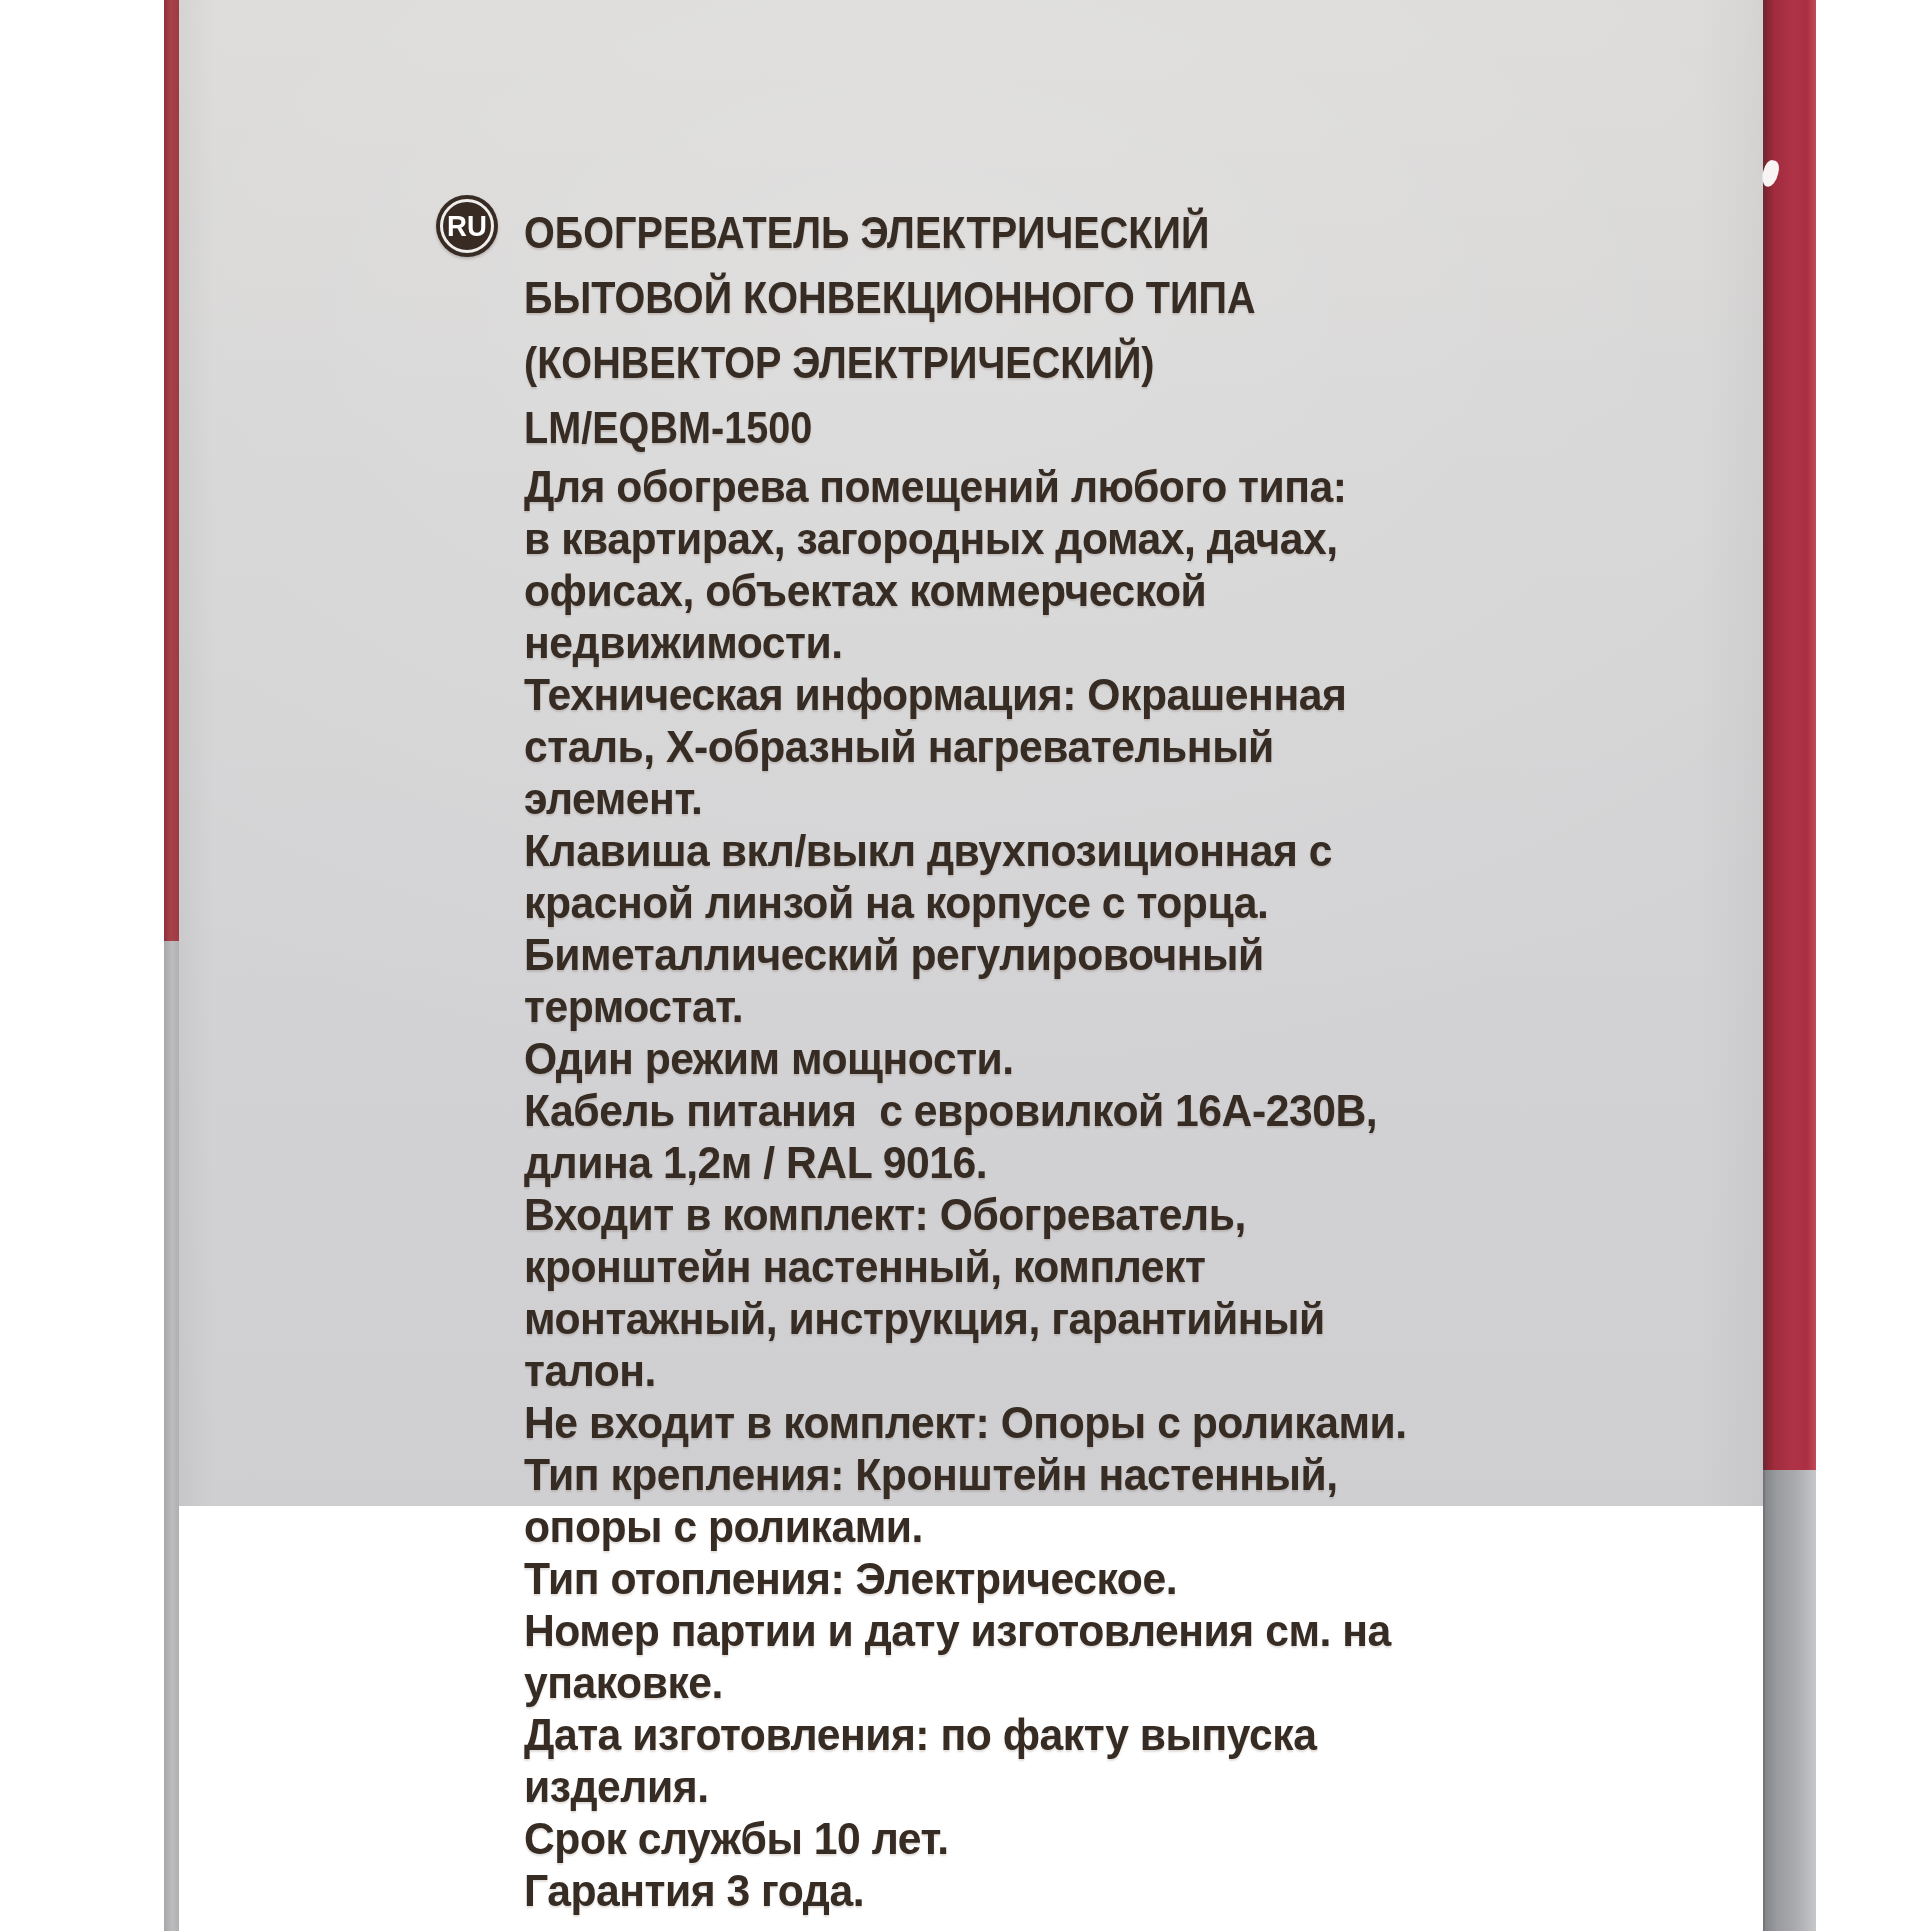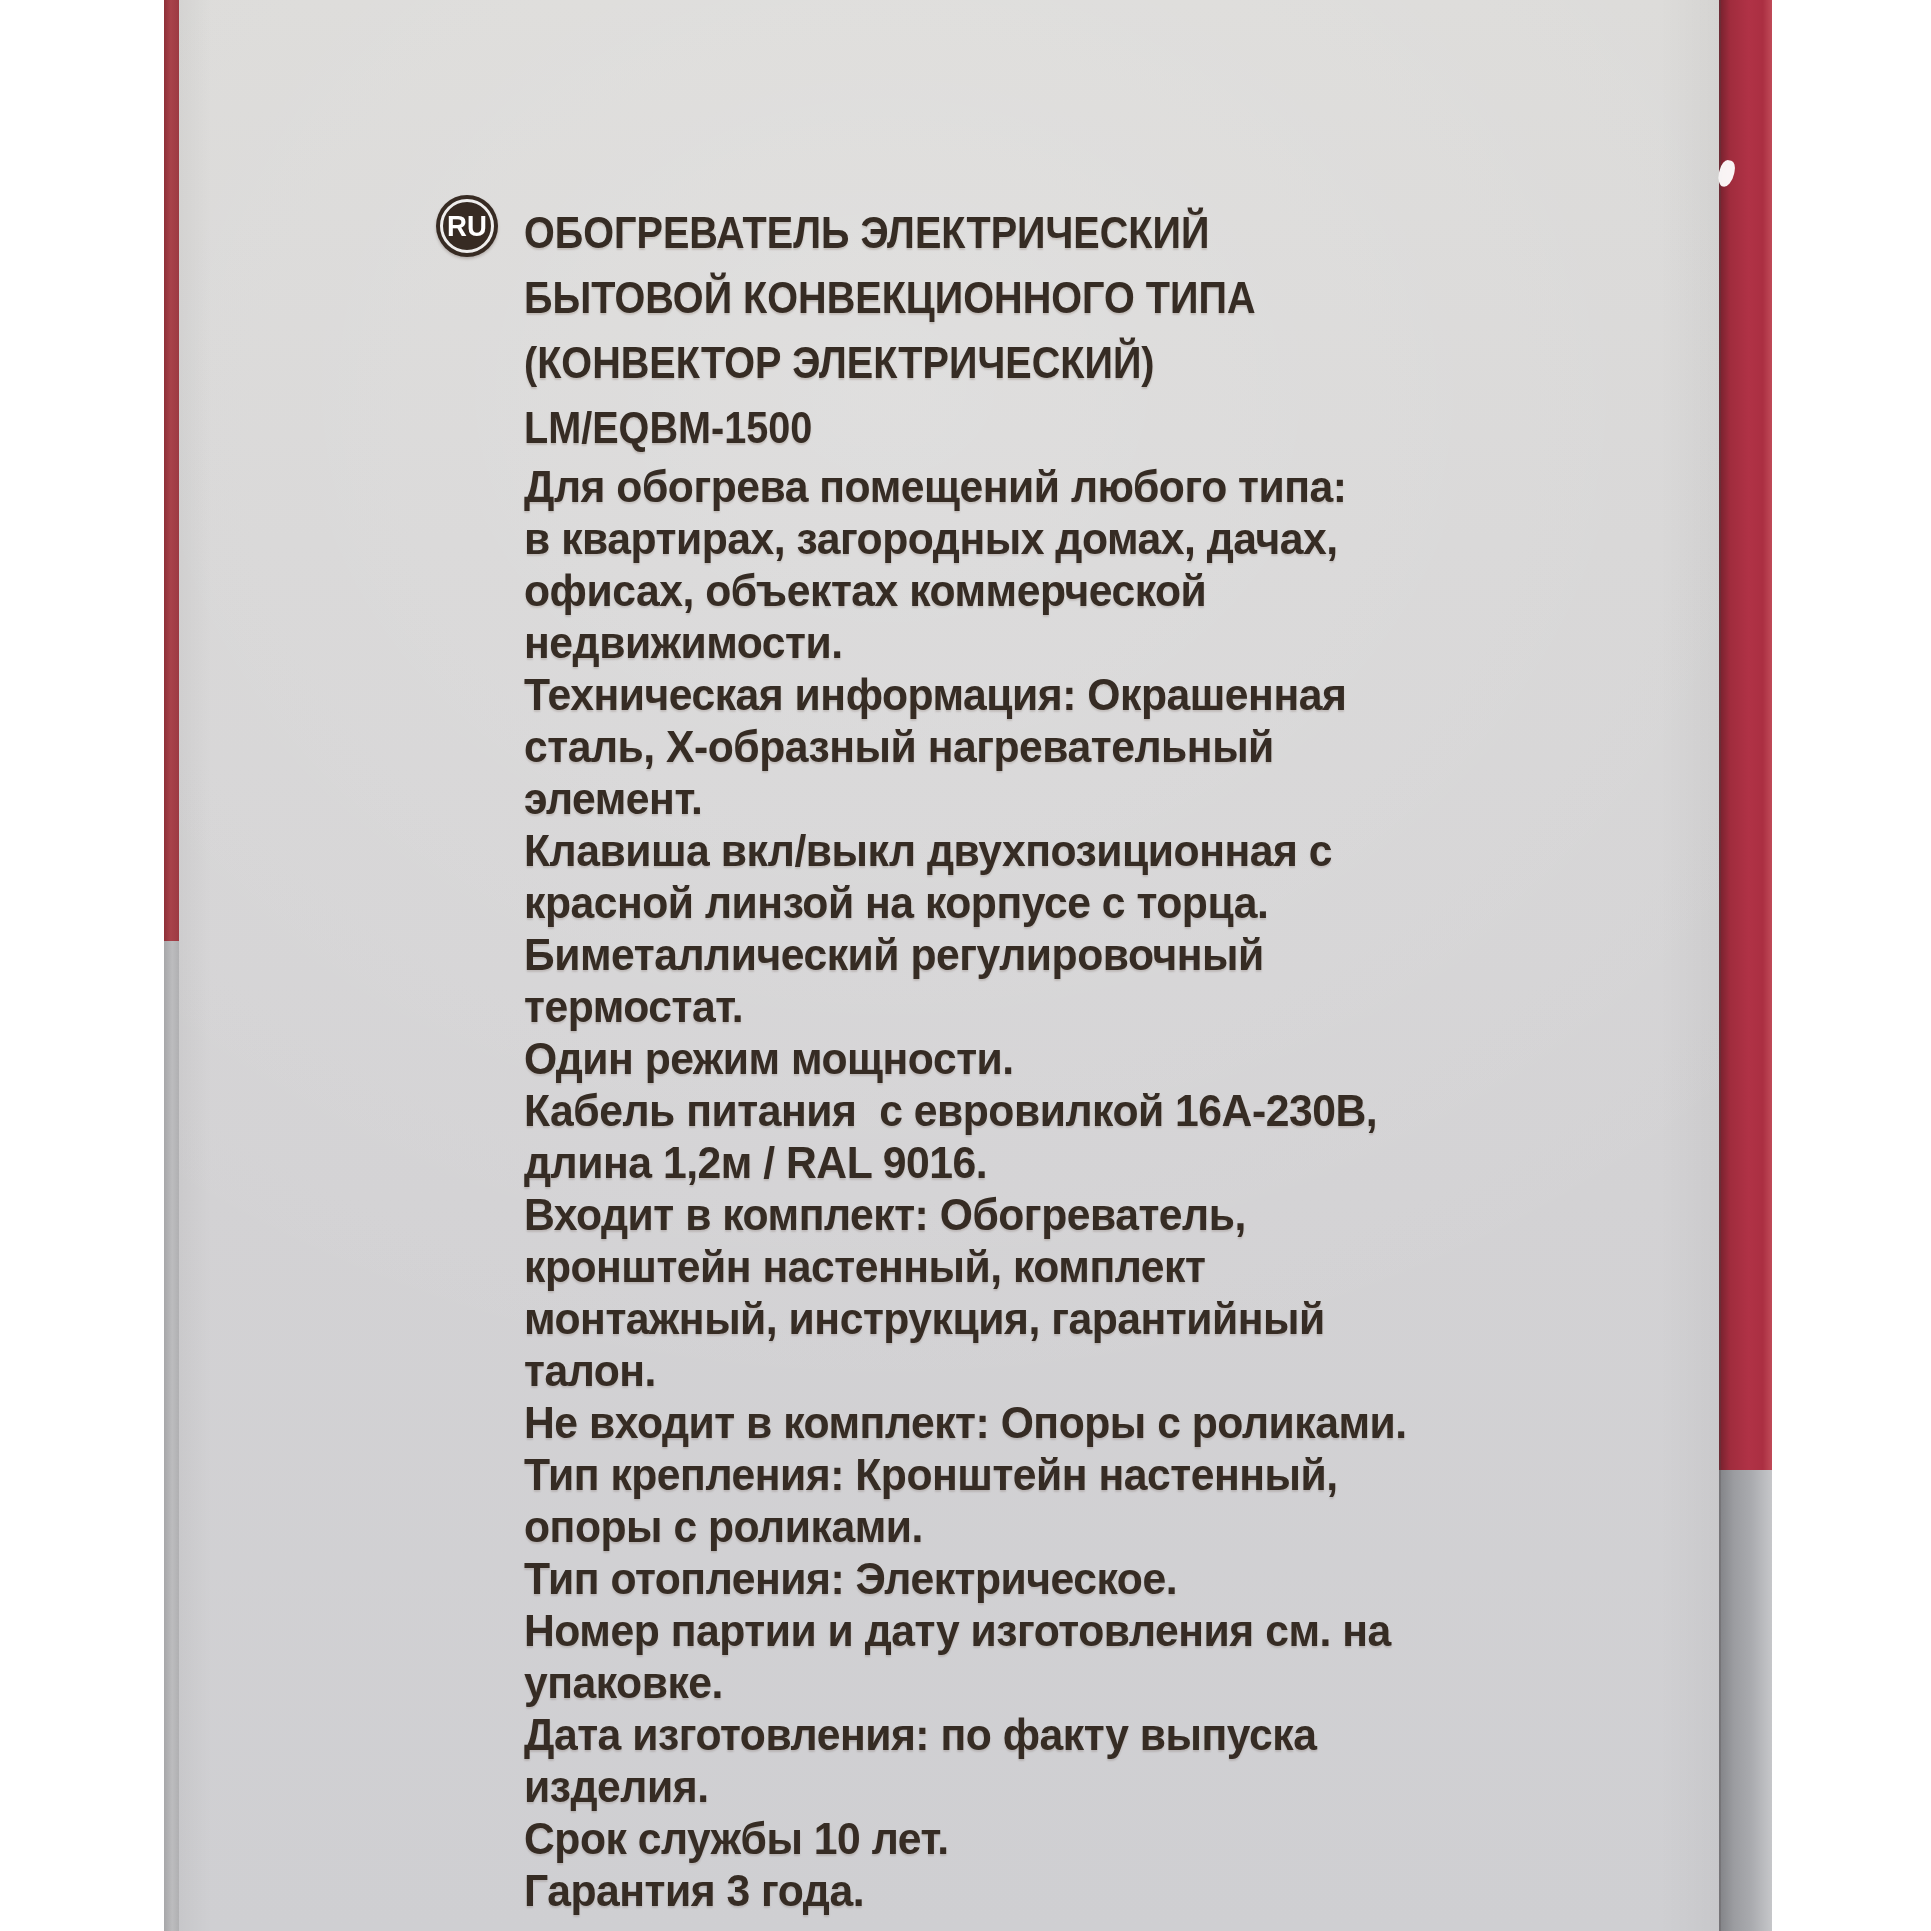--- a/index.html
+++ b/index.html
@@ -7,24 +7,25 @@
     position:relative;
     width:1931px;height:1931px;
     background:#ffffff;
     overflow:hidden;
     font-family:"Liberation Sans","DejaVu Sans",sans-serif;
   }
   
   .box{
     position:absolute;
     left:164px;top:0;
-    width:1608px;height:1931px;
+    width:1608px;height:1506px;
     background:
       radial-gradient(130% 90% at 45% 20%, rgba(255,255,255,0.20), rgba(255,255,255,0) 60%),
       linear-gradient(180deg,#dbdad8 0%,#d6d5d5 28%,#d3d2d4 62%,#cfcfd2 100%);
+    padding-left: 44px;
   }
   
   .box::before{
     content:"";position:absolute;inset:0;
     background:linear-gradient(90deg, rgba(0,0,0,0.06) 0%, rgba(0,0,0,0) 3%, rgba(0,0,0,0) 93%, rgba(0,0,0,0.07) 100%);
     pointer-events:none;
   }
   
   .edge-left-red{
     position:absolute;left:0;top:0;width:14.5px;height:941px;

